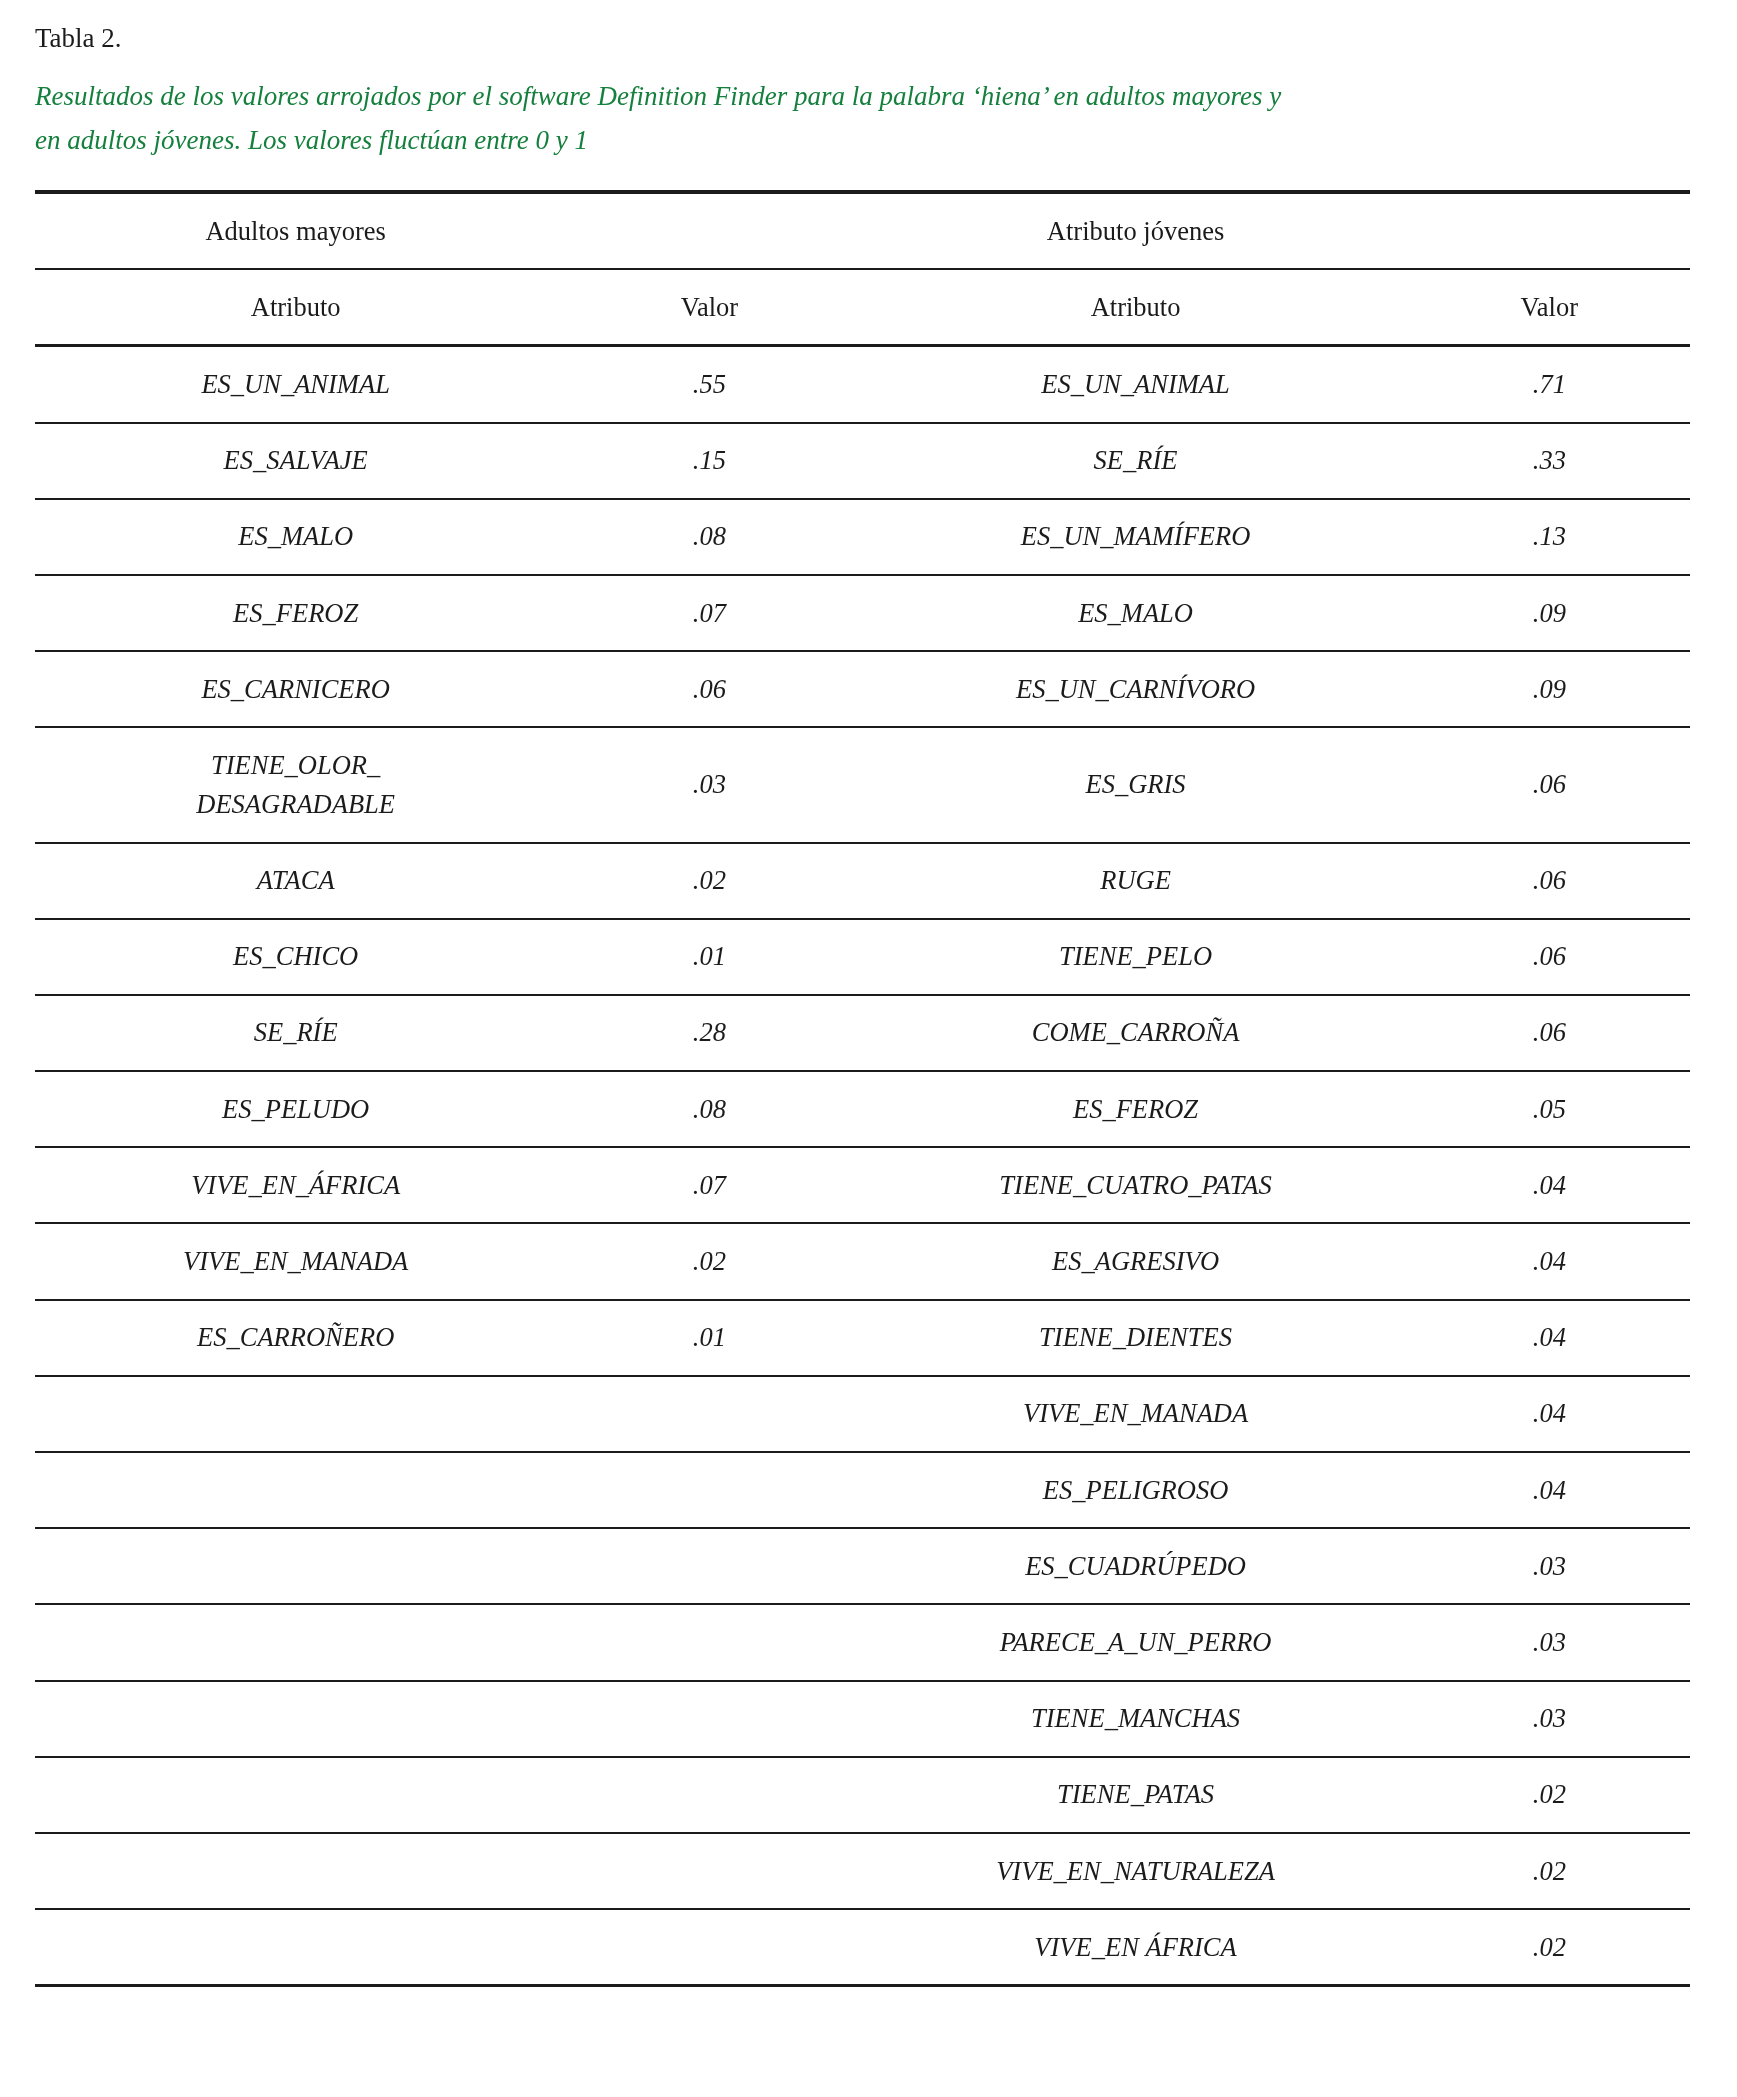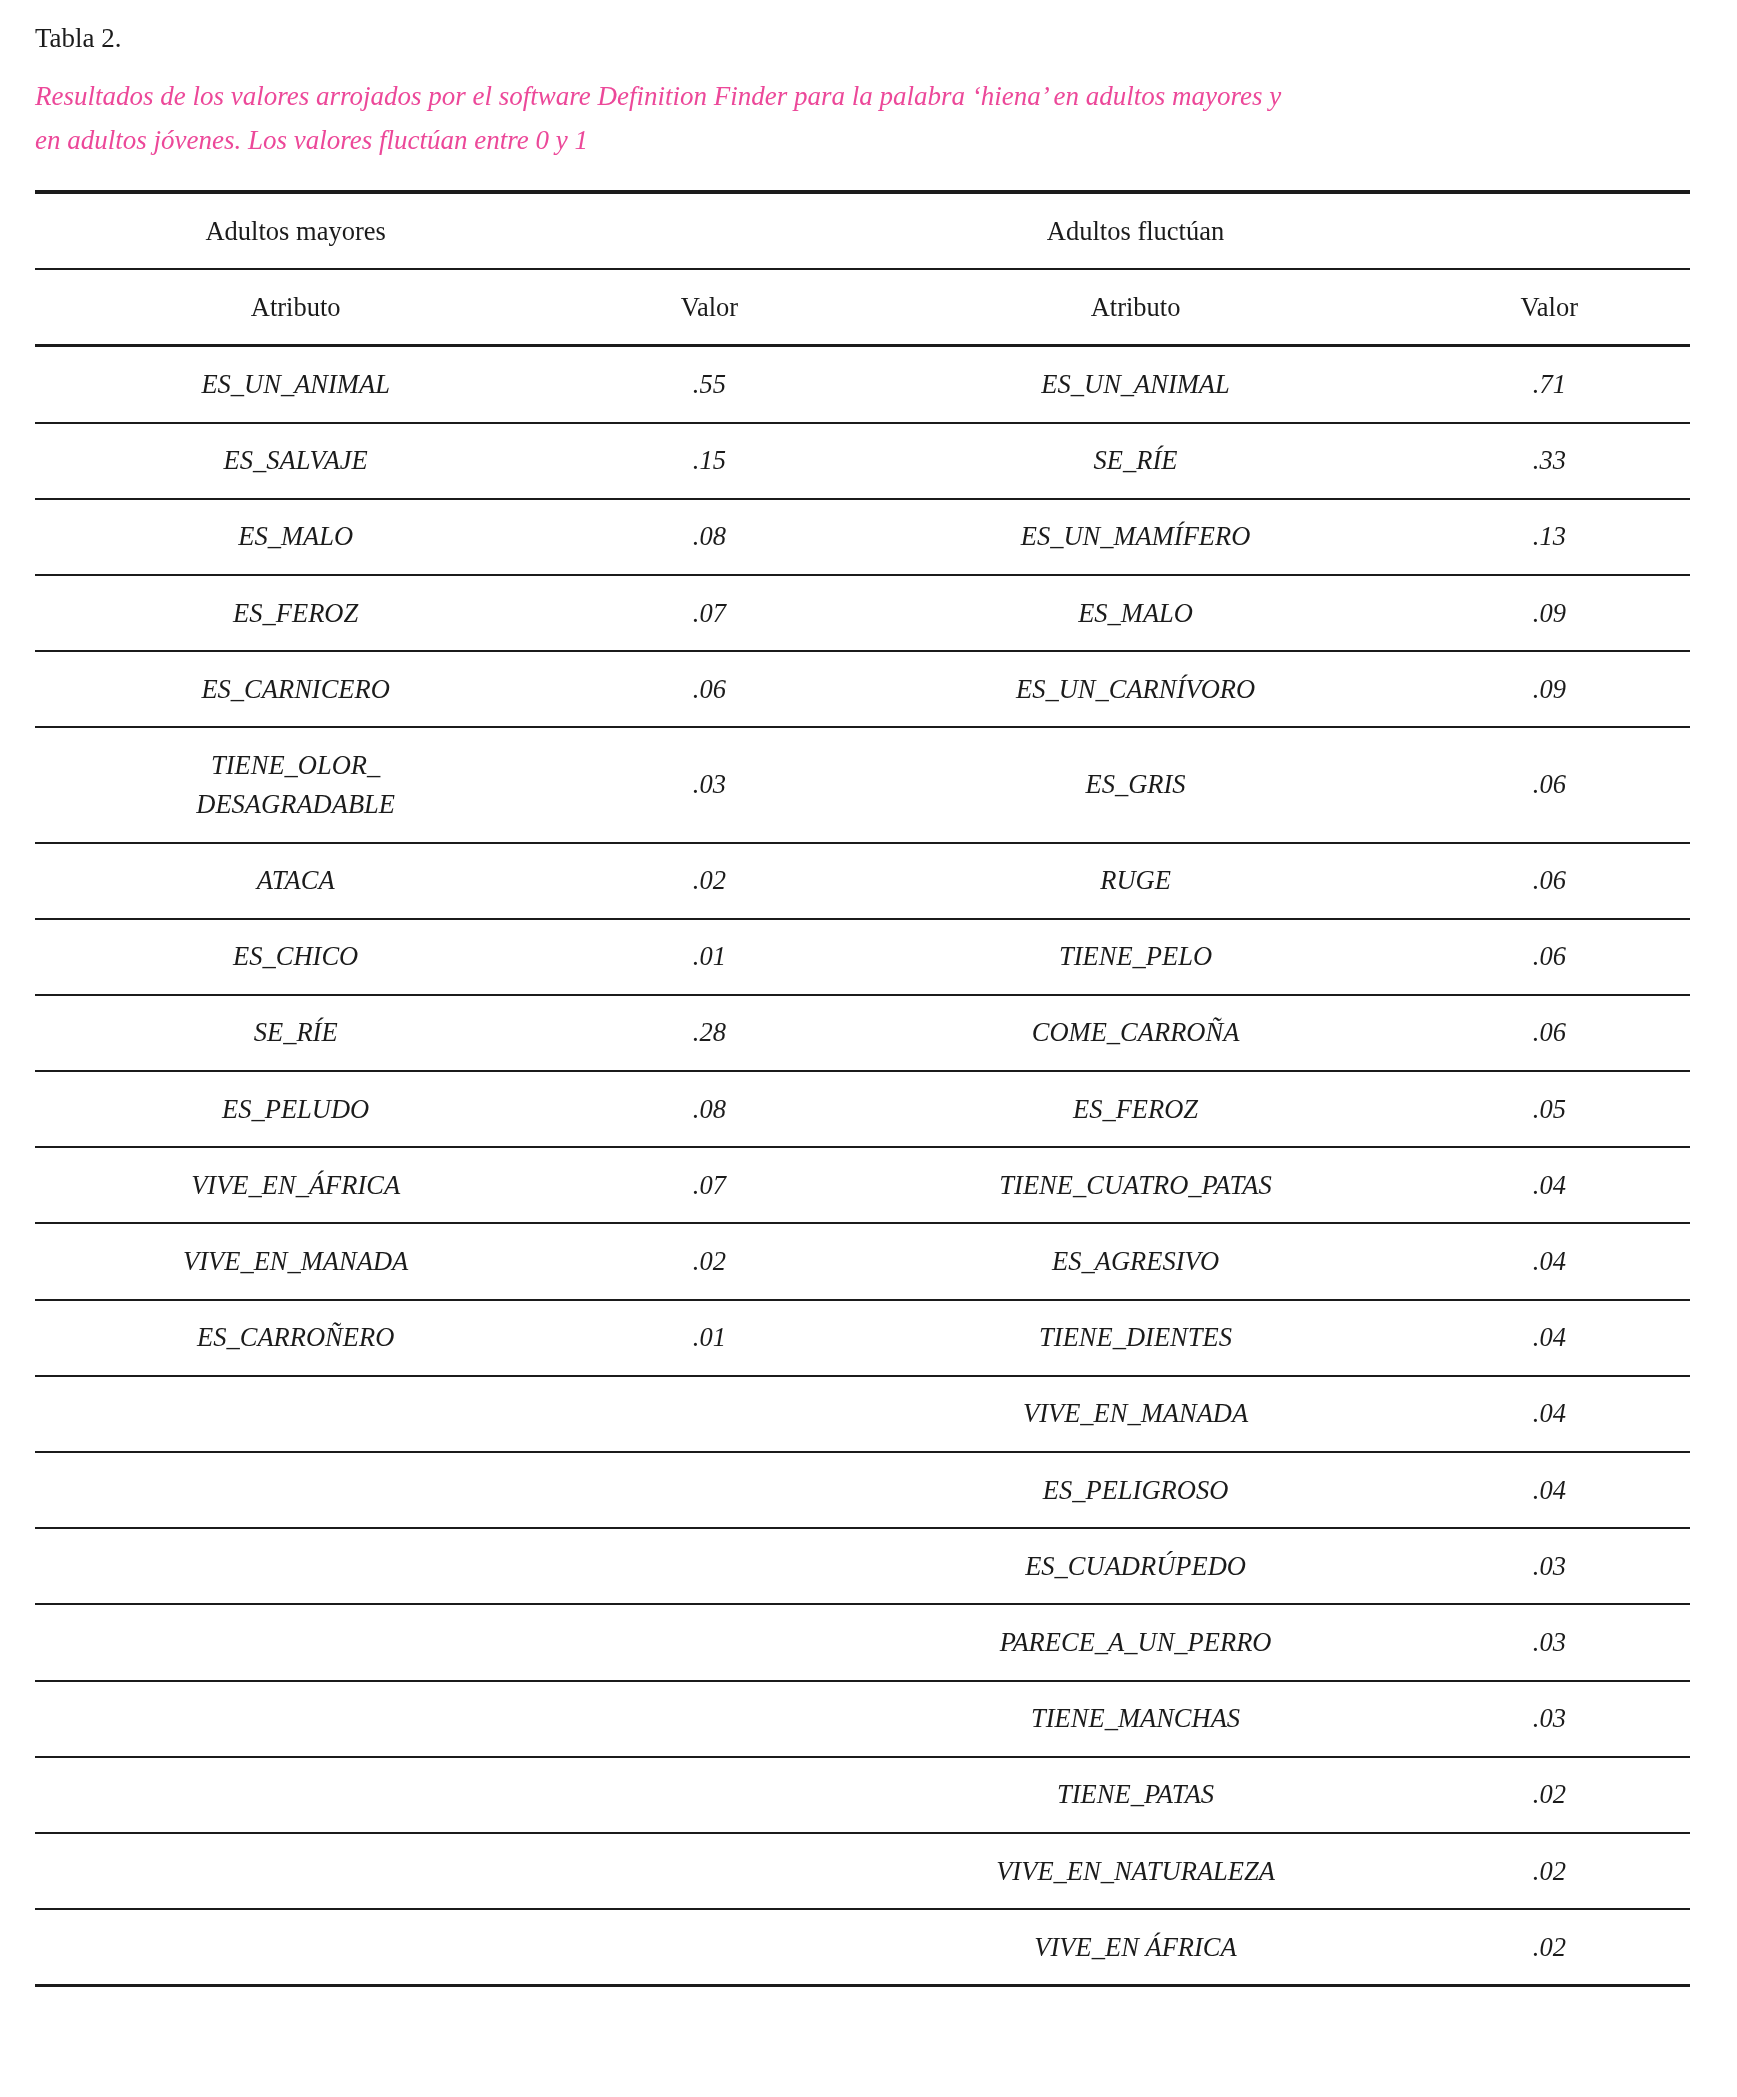--- a/index.html
+++ b/index.html
@@ -21,21 +21,21 @@
     font-size: 27px;
     line-height: 30px;
     font-style: normal;
     color: #1b1b1b;
   }
   .table-caption {
     margin-top: 21px;
     margin-bottom: 28px;
     font-style: italic;
     font-size: 27px;
-    color: #ec4899;
+    color: #15803d;
   }
   .caption-line {
     display: block;
     line-height: 44px;
     white-space: nowrap;
   }
   table.results {
     width: 100%;
     border-collapse: collapse;
     table-layout: fixed;
@@ -92,21 +92,21 @@
     <colgroup>
       <col class="c-attr-left">
       <col class="c-val-left">
       <col class="c-attr-right">
       <col class="c-val-right">
     </colgroup>
     <thead>
       <tr class="group-header-row">
         <th>Adultos mayores</th>
         <th></th>
-        <th>Adultos fluctúan</th>
+        <th>Atributo jóvenes</th>
         <th></th>
       </tr>
       <tr class="column-header-row">
         <th>Atributo</th>
         <th>Valor</th>
         <th>Atributo</th>
         <th>Valor</th>
       </tr>
     </thead>
     <tbody>

